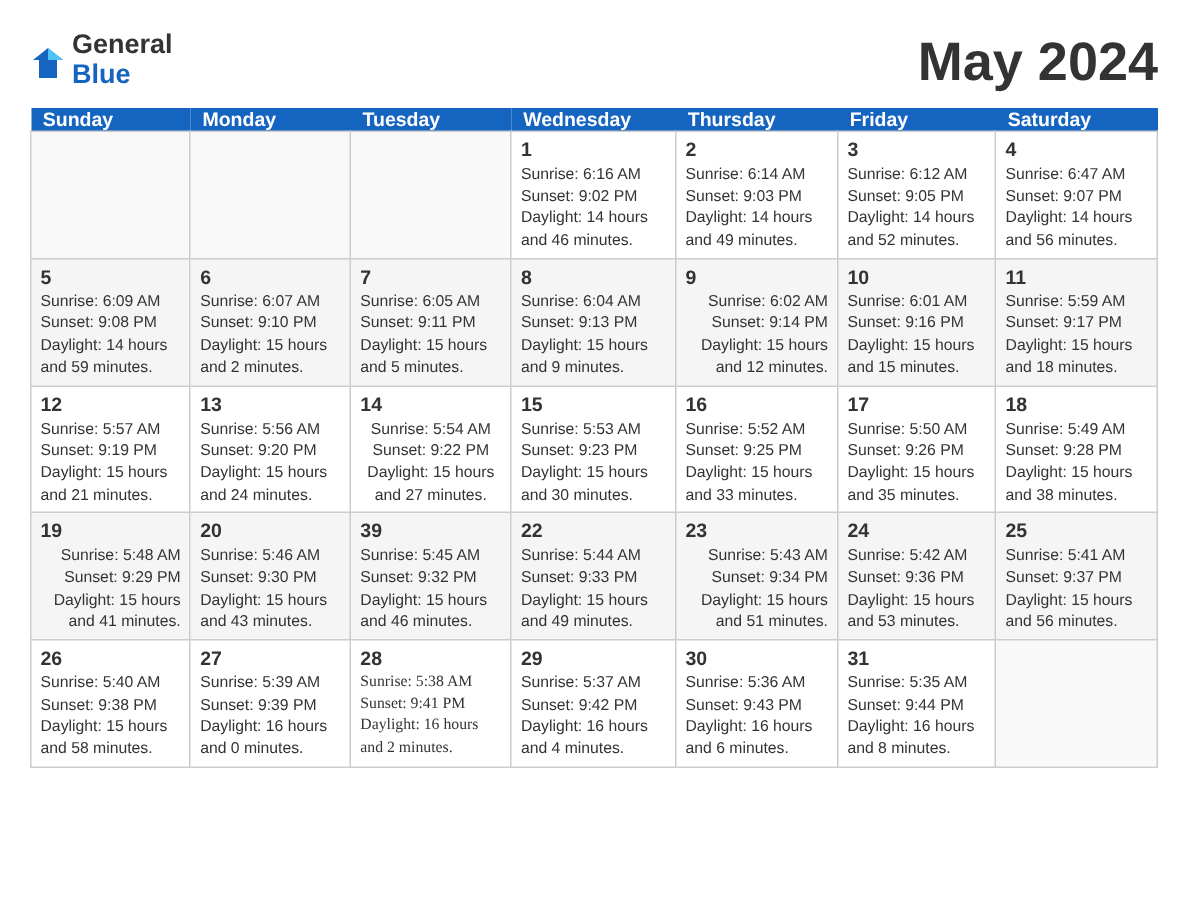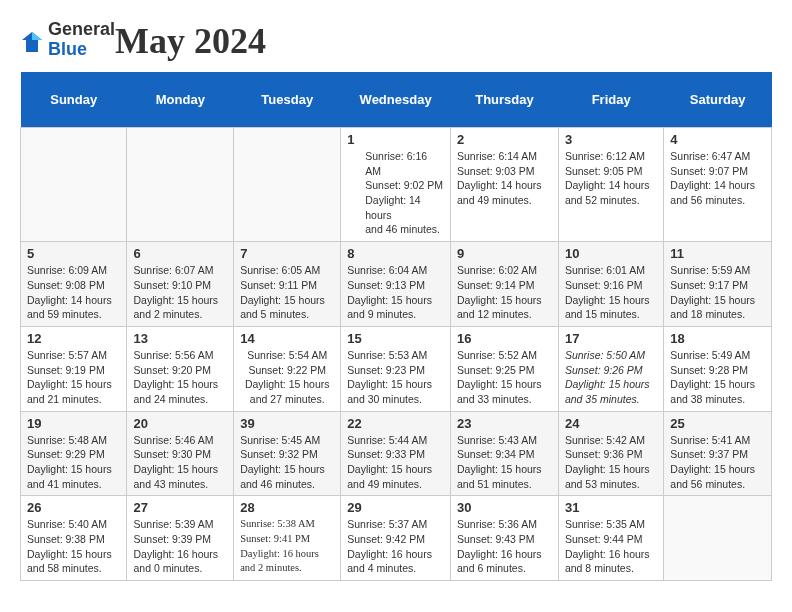--- a/index.html
+++ b/index.html
@@ -5,20 +5,21 @@
     * { box-sizing: border-box; margin: 0; padding: 0; }
     body {
       font-family: Arial, sans-serif;
       background: #fff;
       width: 792px;
       min-height: 612px;
       padding: 20px;
     }
     .header {
       display: flex;
+      justify-content: space-between;
       align-items: flex-start;
       margin-bottom: 10px;
     }
     .logo {
       display: flex;
       align-items: center;
     }
     .logo-text {
       display: flex;
       flex-direction: column;
@@ -29,42 +30,41 @@
     .logo-general { color: #333; }
     .logo-blue { color: #1565c0; }
     .logo-icon {
       width: 24px;
       height: 24px;
       margin-right: 4px;
       margin-top: 4px;
     }
     .title-area {
       text-align: right;
-      font-family: Liberation Serif, serif;
     }
     .month-title {
       font-size: 36px;
       font-weight: bold;
       color: #333;
     }
     .location-title {
       font-size: 15px;
       color: #333;
       font-weight: normal;
     }
     table {
       width: 100%;
       border-collapse: collapse;
       font-size: 11px;
     }
     thead tr th {
       background-color: #1565c0;
       color: #fff;
-      text-align: center;
-      padding: 20px 8px;
+      text-align: left;
+      padding: 0 8px;
       font-size: 13px;
       font-weight: bold;
     }
     tbody tr td {
       border: 1px solid #ccc;
       vertical-align: top;
       padding: 4px 6px;
       height: 80px;
       width: 113px;
       background: #fff;
@@ -119,21 +119,21 @@
         <th>Saturday</th>
       </tr>
   </thead>
   <tbody id="calendar-body">
   <tr>
         <td class="empty-cell"></td>
         <td class="empty-cell"></td>
         <td class="empty-cell"></td>
         <td>
           <span class="day-number">1</span>
-          <div class="day-info" style="white-space: pre-line; margin-left: 18px;">Sunrise: 6:16 AM
+          <div class="day-info" style="white-space: pre-line;">Sunrise: 6:16 AM
 Sunset: 9:02 PM
 Daylight: 14 hours
 and 46 minutes.</div>
         </td>
         <td>
           <span class="day-number">2</span>
           <div class="day-info" style="white-space: pre-line;">Sunrise: 6:14 AM
 Sunset: 9:03 PM
 Daylight: 14 hours
 and 49 minutes.</div>
@@ -177,21 +177,21 @@
         </td>
         <td>
           <span class="day-number">8</span>
           <div class="day-info" style="white-space: pre-line;">Sunrise: 6:04 AM
 Sunset: 9:13 PM
 Daylight: 15 hours
 and 9 minutes.</div>
         </td>
         <td>
           <span class="day-number">9</span>
-          <div class="day-info" style="white-space: pre-line;">Sunrise: 6:02 AM
+          <div class="day-info" style="white-space: pre-line; text-align: right;">Sunrise: 6:02 AM
 Sunset: 9:14 PM
 Daylight: 15 hours
 and 12 minutes.</div>
         </td>
         <td>
           <span class="day-number">10</span>
           <div class="day-info" style="white-space: pre-line;">Sunrise: 6:01 AM
 Sunset: 9:16 PM
 Daylight: 15 hours
 and 15 minutes.</div>
@@ -235,37 +235,37 @@
         </td>
         <td>
           <span class="day-number">16</span>
           <div class="day-info" style="white-space: pre-line;">Sunrise: 5:52 AM
 Sunset: 9:25 PM
 Daylight: 15 hours
 and 33 minutes.</div>
         </td>
         <td>
           <span class="day-number">17</span>
-          <div class="day-info" style="white-space: pre-line; font-style: italic;">Sunrise: 5:50 AM
+          <div class="day-info" style="white-space: pre-line;">Sunrise: 5:50 AM
 Sunset: 9:26 PM
 Daylight: 15 hours
 and 35 minutes.</div>
         </td>
         <td>
           <span class="day-number">18</span>
           <div class="day-info" style="white-space: pre-line;">Sunrise: 5:49 AM
 Sunset: 9:28 PM
 Daylight: 15 hours
 and 38 minutes.</div>
         </td>
       </tr>
       <tr>
         <td>
           <span class="day-number">19</span>
-          <div class="day-info" style="white-space: pre-line;">Sunrise: 5:48 AM
+          <div class="day-info" style="white-space: pre-line; text-align: right;">Sunrise: 5:48 AM
 Sunset: 9:29 PM
 Daylight: 15 hours
 and 41 minutes.</div>
         </td>
         <td>
           <span class="day-number">20</span>
           <div class="day-info" style="white-space: pre-line;">Sunrise: 5:46 AM
 Sunset: 9:30 PM
 Daylight: 15 hours
 and 43 minutes.</div>
@@ -279,21 +279,21 @@
         </td>
         <td>
           <span class="day-number">22</span>
           <div class="day-info" style="white-space: pre-line;">Sunrise: 5:44 AM
 Sunset: 9:33 PM
 Daylight: 15 hours
 and 49 minutes.</div>
         </td>
         <td>
           <span class="day-number">23</span>
-          <div class="day-info" style="white-space: pre-line;">Sunrise: 5:43 AM
+          <div class="day-info" style="white-space: pre-line; text-align: right;">Sunrise: 5:43 AM
 Sunset: 9:34 PM
 Daylight: 15 hours
 and 51 minutes.</div>
         </td>
         <td>
           <span class="day-number">24</span>
           <div class="day-info" style="white-space: pre-line;">Sunrise: 5:42 AM
 Sunset: 9:36 PM
 Daylight: 15 hours
 and 53 minutes.</div>

